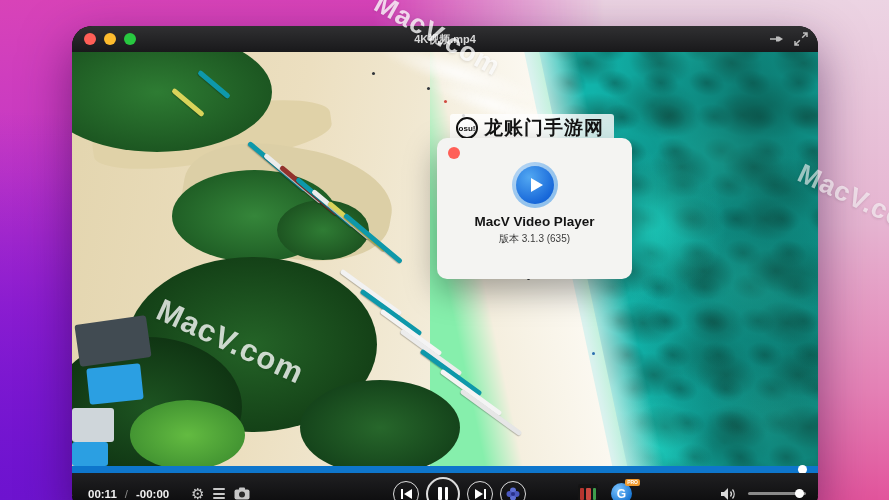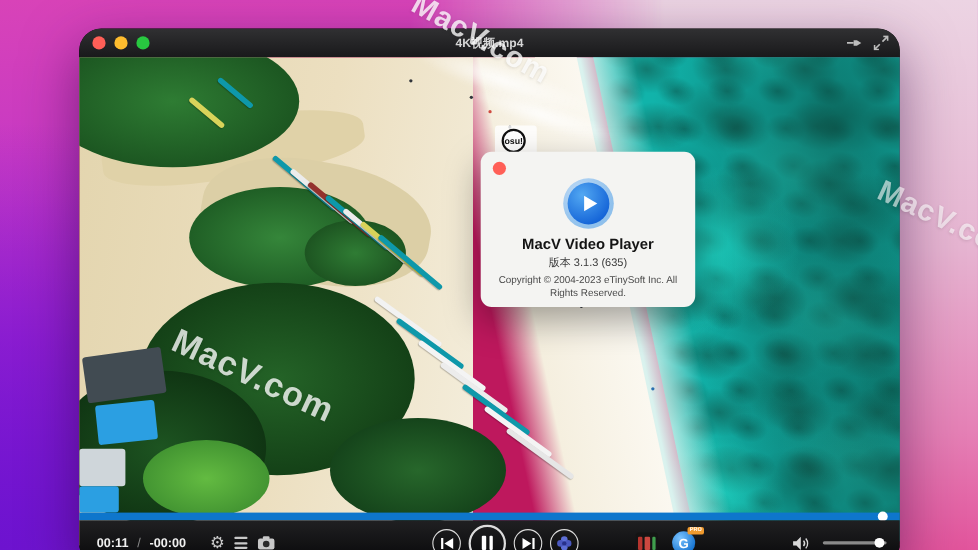--- a/index.html
+++ b/index.html
@@ -21,21 +21,21 @@
   .titlebar{position:absolute;top:0;left:0;right:0;height:26px;
     background:linear-gradient(#303032,#19191b);display:flex;align-items:center;}
   .traffic{display:flex;gap:8px;margin-left:12px;}
   .tl{width:12px;height:12px;border-radius:50%;display:inline-block;}
   .tl.red{background:#ff5f57;}.tl.yellow{background:#febc2e;}.tl.green{background:#28c840;}
   .title{position:absolute;left:0;right:0;text-align:center;font-size:11px;font-weight:bold;color:#d6d6d6;}
   .tb-icons{position:absolute;right:10px;top:0;height:26px;display:flex;align-items:center;gap:10px;}
   .tb-icons svg{display:block;}
 
   
-  .video{position:absolute;top:26px;left:0;right:0;height:444px;background:#be185d;overflow:hidden;cursor:pointer;}
+  .video{position:absolute;top:26px;left:0;right:0;height:444px;background:#86efac;overflow:hidden;cursor:pointer;}
   .video *{position:absolute;}
   .water{left:62%;top:-20px;width:60%;height:460px;transform:skewX(12deg);transform-origin:0 0;
     background-color:#11b3aa;
     background-image:
       radial-gradient(ellipse at center,rgba(16,84,73,.6) 0%,rgba(16,84,73,0) 60%),
       radial-gradient(ellipse at center,rgba(12,98,86,.5) 0%,rgba(12,98,86,0) 55%),
       radial-gradient(ellipse at center,rgba(45,226,206,.45) 0%,rgba(45,226,206,0) 60%),
       radial-gradient(ellipse at center,rgba(9,70,61,.5) 0%,rgba(9,70,61,0) 55%);
     background-size:72px 52px,116px 84px,170px 130px,46px 34px;
     background-position:10px 5px,44px 32px,80px 60px,0 0;}
@@ -206,32 +206,32 @@
       <div class="dot" style="left:372px;top:48px;background:#d04a40"></div>
       <div class="dot" style="left:390px;top:62px;background:#30343a"></div>
       <div class="dot" style="left:300px;top:20px;background:#30343a"></div>
       <div class="dot" style="left:455px;top:225px;background:#30343a"></div>
       <div class="dot" style="left:520px;top:300px;background:#2a6fb0"></div>
       <div class="foam" style="left:300px;top:6px;width:170px;height:30px;transform:rotate(18deg)"></div>
       <div class="foam" style="left:350px;top:40px;width:140px;height:24px;transform:rotate(18deg)"></div>
 
       <div class="site-badge">
         <span class="osu-circle">osu!</span>
+        <span class="site-text">龙账门手游网</span>
       </div>
 
       <div class="about">
         <span class="close-dot"></span>
         <div class="app-icon">
           <div class="app-icon-inner">
             <div class="app-icon-tri"></div>
           </div>
         </div>
         <div class="app-name">MacV Video Player</div>
         <div class="ver">版本 3.1.3 (635)</div>
-        <div class="copyr">Copyright © 2004-2023 eTinySoft Inc. All Rights Reserved.</div>
       </div>
     </div>
 
     <div class="progress">
       <span class="progress-knob"></span>
     </div>
 
     <div class="controls">
       <div class="time-group">
         <span>00:11</span>

